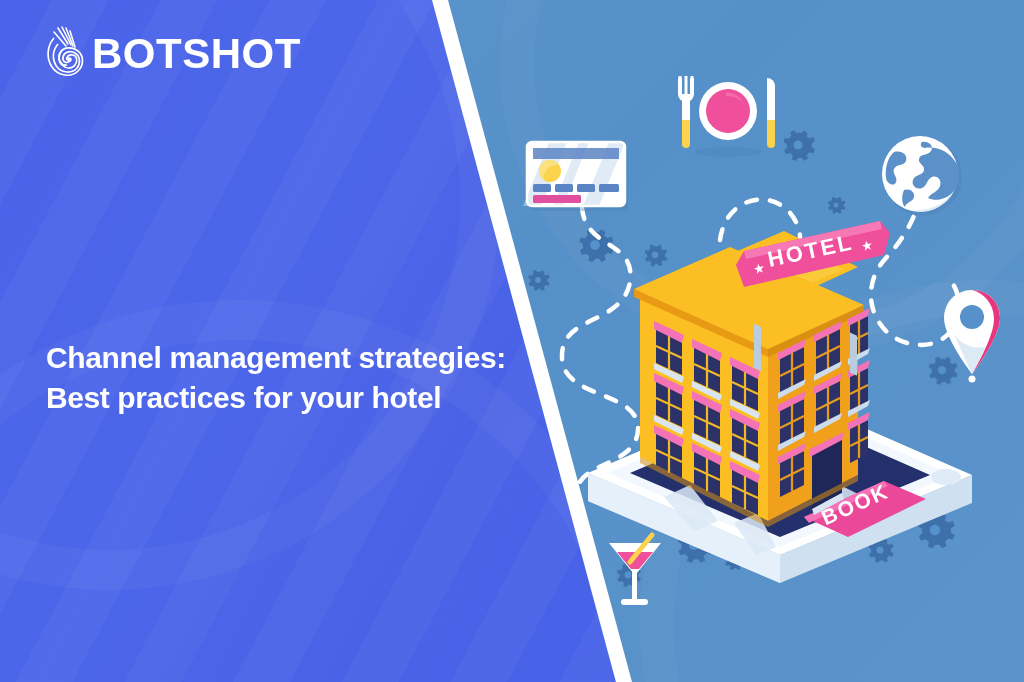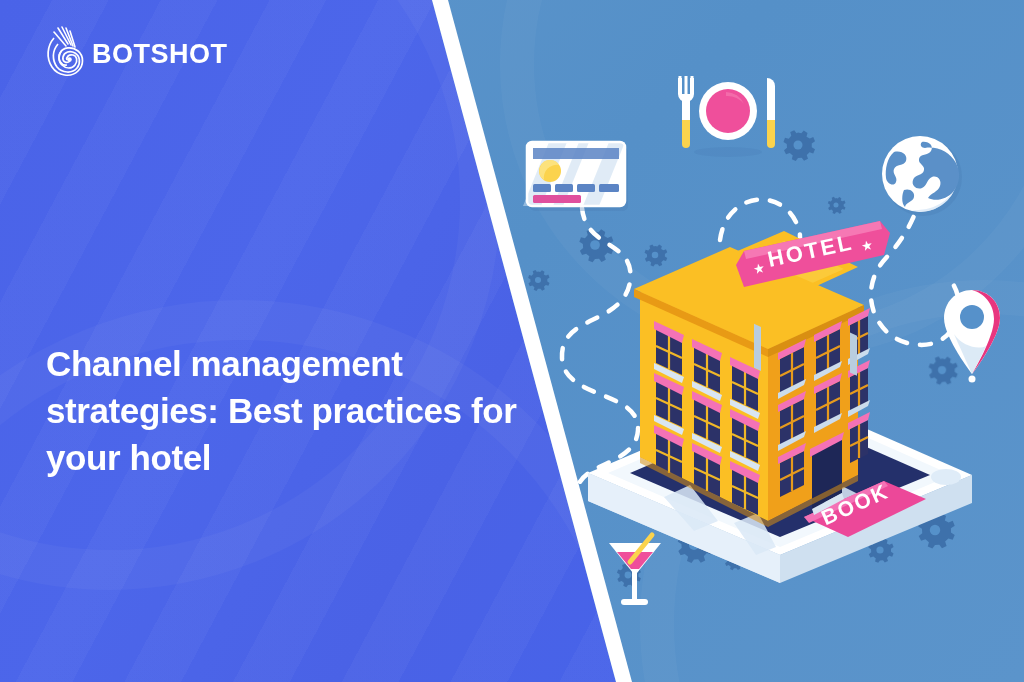--- a/index.html
+++ b/index.html
@@ -47,31 +47,31 @@
     pointer-events:none;
   }
 
   
   .logo{
     position:absolute;left:44px;top:26px;
     display:flex;align-items:center;gap:6px;
   }
   .logo-mark{width:44px;height:56px;display:block;}
   .logo-text{
-    color:#ffffff;font-size:27px;font-weight:bold;
+    color:#ffffff;font-size:42px;font-weight:bold;
     letter-spacing:0.5px;line-height:1;
     margin-left:-2px;
   }
 
   
   .headline{
     position:absolute;left:46px;top:318px;
     width:500px;
     color:#ffffff;
-    font-size:35px;font-weight:bold;
+    font-size:30px;font-weight:bold;
     line-height:1.33;
     letter-spacing:-0.4px;
   }
 
   
   .ill{position:absolute;}
   svg{display:block;overflow:visible;}
 </style>
 </head>
 <body>

